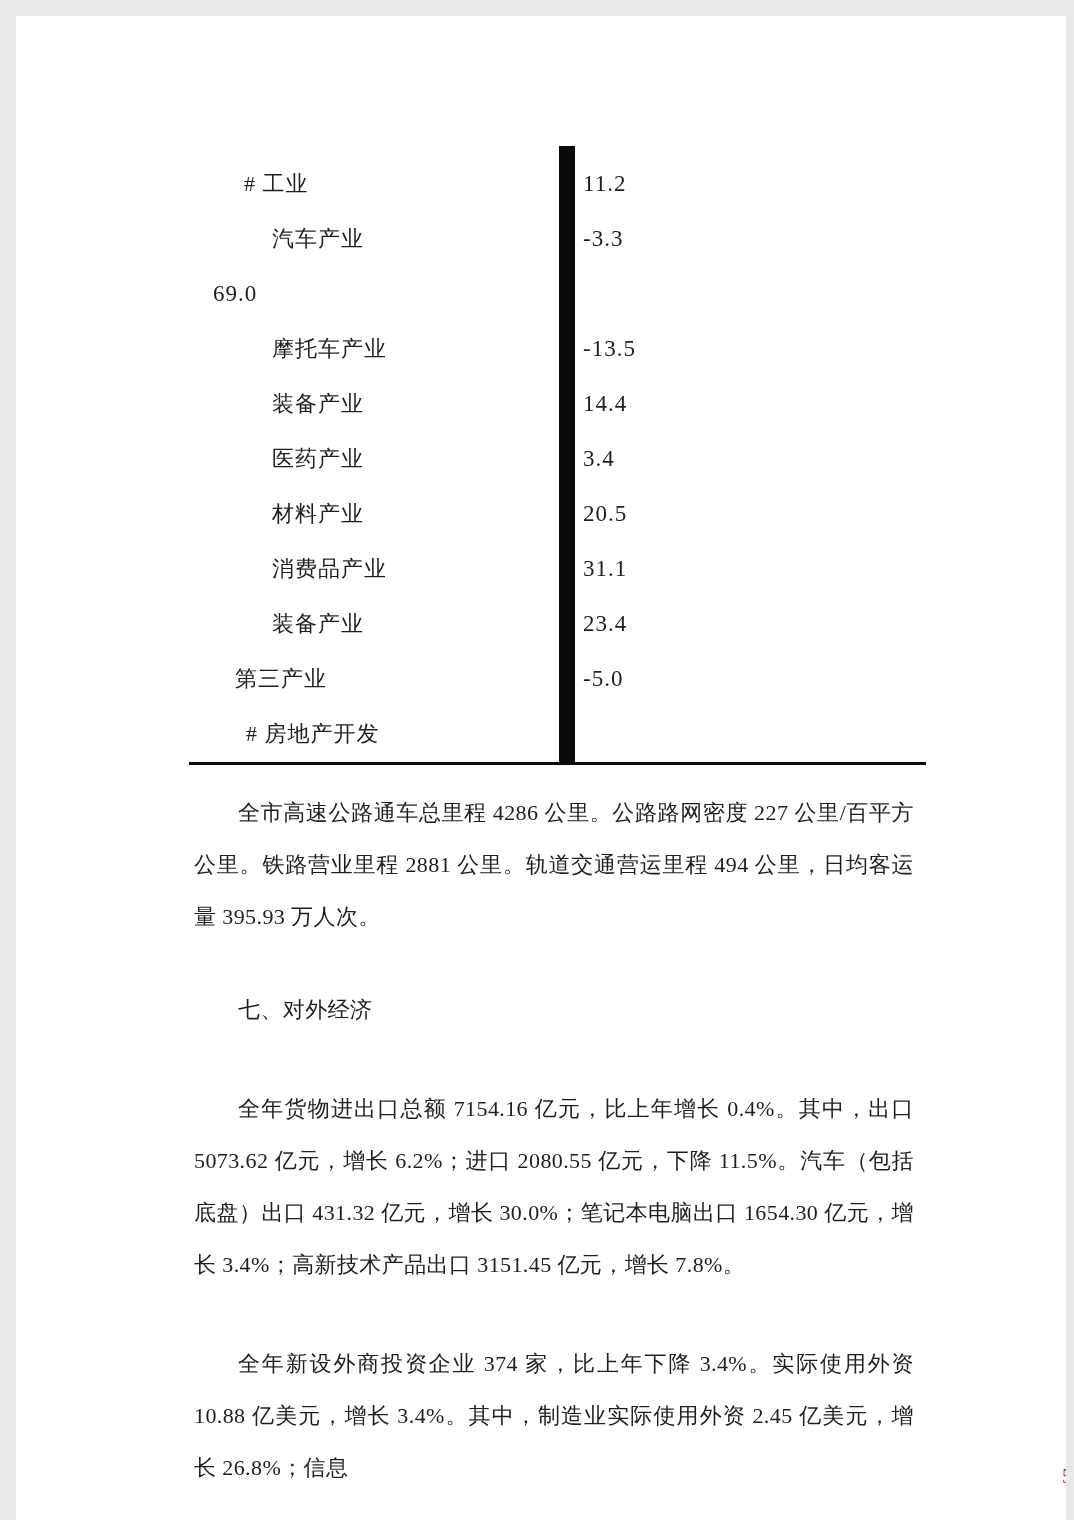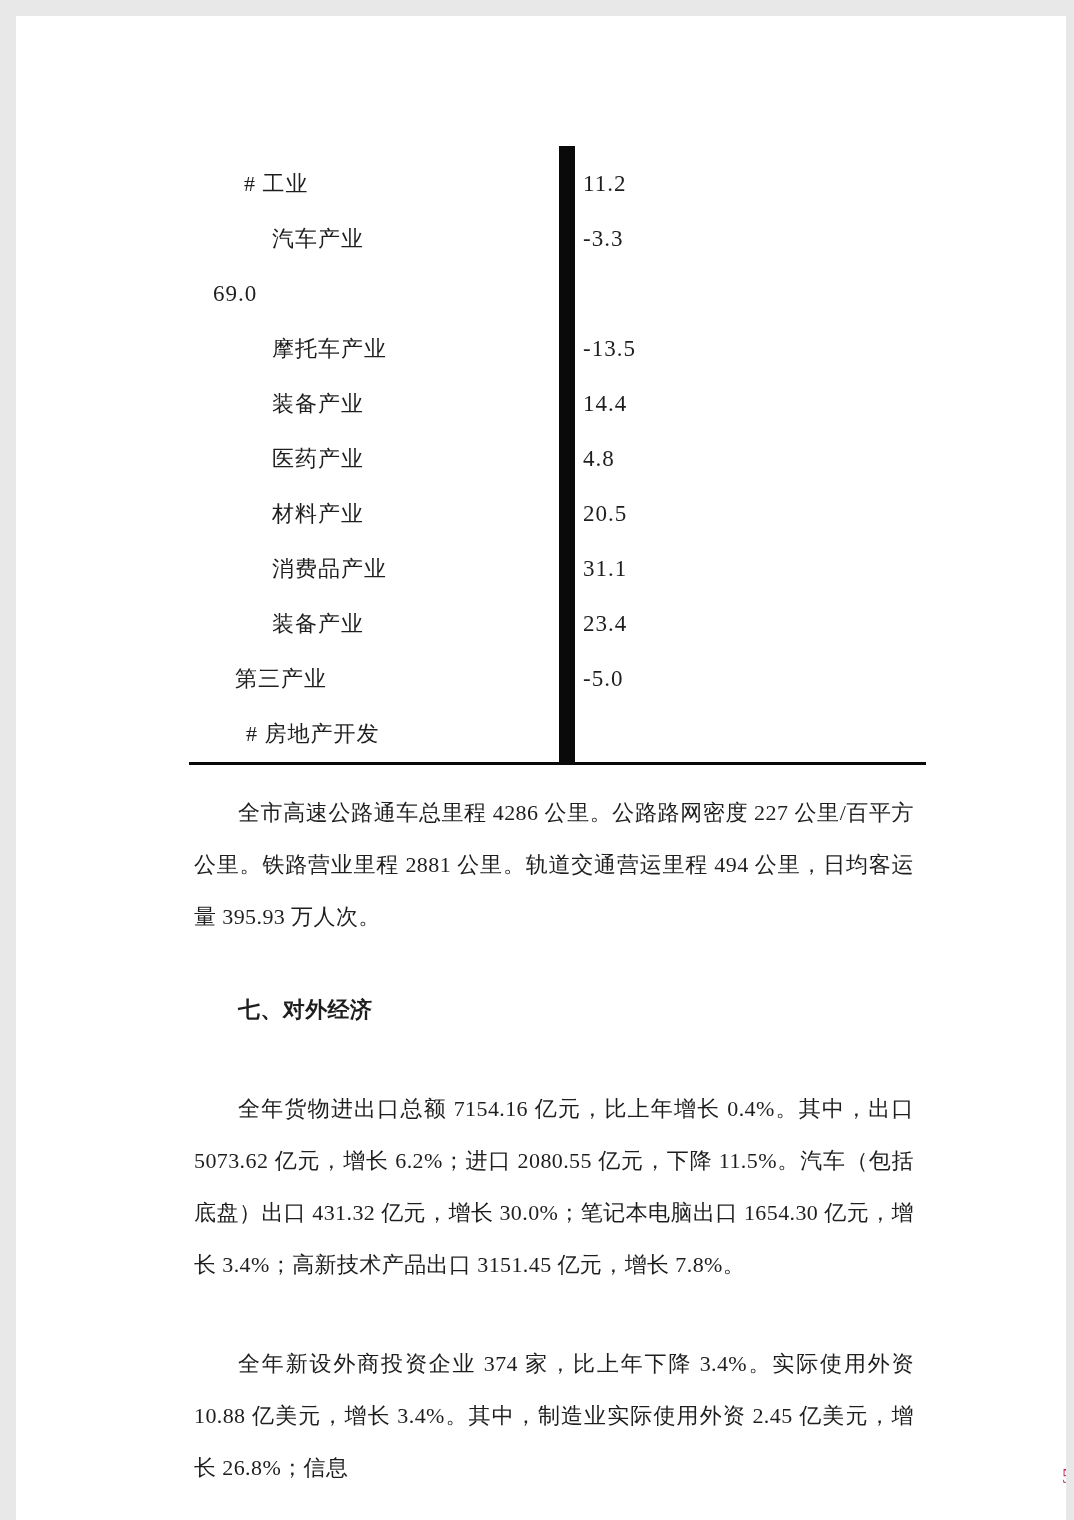--- a/index.html
+++ b/index.html
@@ -59,21 +59,21 @@
     font-size: 22px;
     line-height: 52px;
     text-align: justify;
     letter-spacing: 0.4px;
   }
   .content p { text-indent: 44px; font-family: Liberation Serif, serif; }
   .heading {
     margin-top: 25px;
     text-indent: 44px;
     font-size: 22px;
-    font-weight: bold;
+    font-weight: normal;
   }
   .para-2, .para-3 { margin-top: 31px; }
 
   
   .pagenum {
     position: absolute;
     top: 1439px;
     left: 0;
     width: 100%;
     text-align: right;
@@ -104,21 +104,21 @@
     <div class="trow ind-sub">
       <span class="lbl">摩托车产业</span>
       <span class="val">-13.5</span>
     </div>
     <div class="trow ind-sub">
       <span class="lbl">装备产业</span>
       <span class="val">14.4</span>
     </div>
     <div class="trow ind-sub">
       <span class="lbl">医药产业</span>
-      <span class="val">4.8</span>
+      <span class="val">3.4</span>
     </div>
     <div class="trow ind-sub">
       <span class="lbl">材料产业</span>
       <span class="val">20.5</span>
     </div>
     <div class="trow ind-sub">
       <span class="lbl">消费品产业</span>
       <span class="val">31.1</span>
     </div>
     <div class="trow ind-sub">

